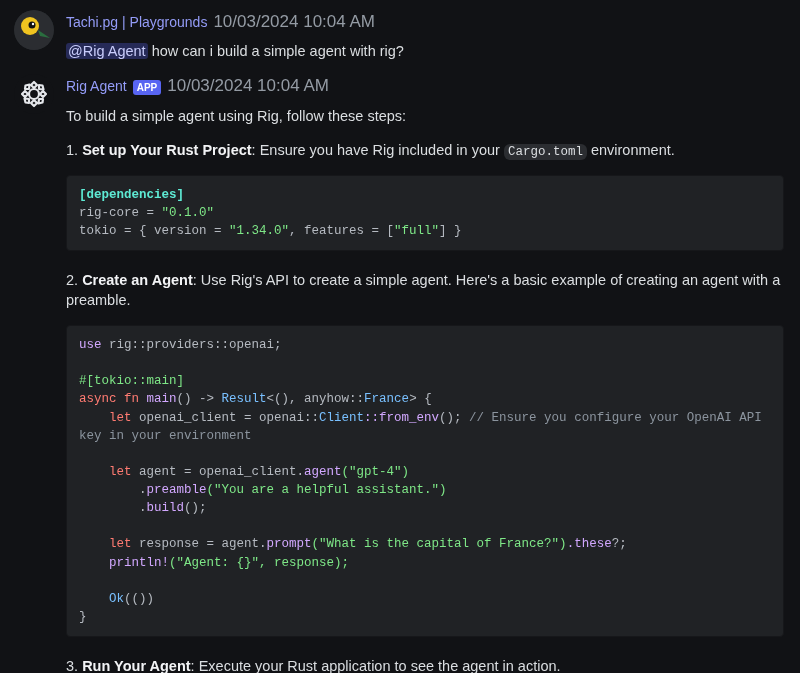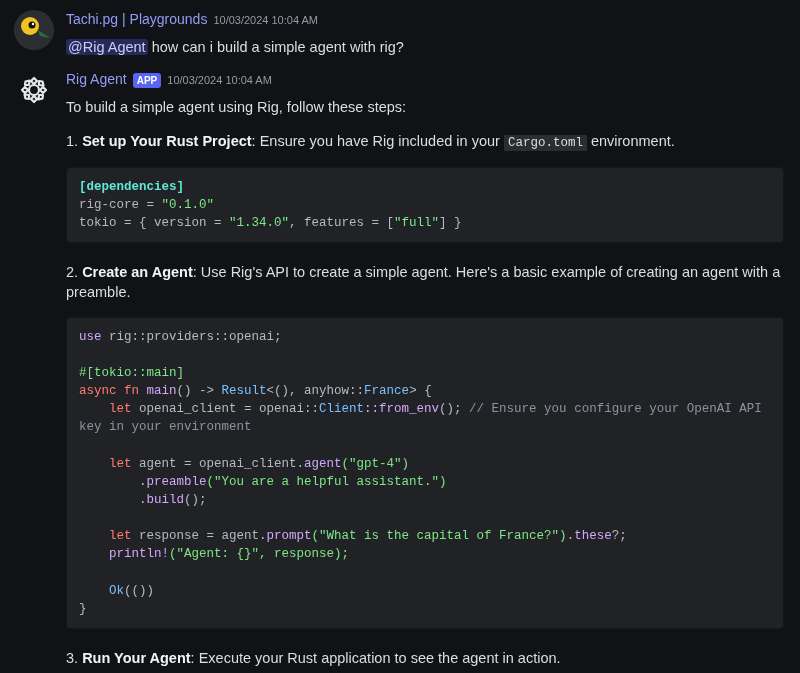--- a/index.html
+++ b/index.html
@@ -28,32 +28,32 @@
   .msg-body { flex: 1; min-width: 0; }
   .header-line { display:flex; align-items: baseline; gap:6px; flex-wrap:wrap;text-align:center; }
   .username { font-weight: 500; cursor:pointer; }
   .username.user1 { color: #949cf7; }
   .username.user2 { color: #949cf7; }
   .app-badge {
     background:#5865f2; color:#fff; font-size:10px; font-weight:600;
     padding: 1px 4px; border-radius: 3px; line-height: 13px;
     text-transform: uppercase;
   }
-  .timestamp { color:#949ba4; font-size:11px; font-weight:500; }
+  .timestamp { color:#949ba4; font-size:17px; font-weight:500; }
   .content { color:#dbdee1; margin-top:9px; font-size:14.5px; line-height:1.375;}
   .mention {
     background: rgba(88,101,242,0.3);
     color:#c9cdfb;
     border-radius:3px; padding: 0 2px; font-weight:500;
   }
   .li-num { display:inline; }
   .li-title { font-weight: 700; color:#f2f3f5; }
   .inline-code {
     font-family: Consolas, "Courier New", monospace;
-    background:#2b2d31; border-radius:1px; padding:1px 4px; font-size:12.5px;
+    background:#2b2d31; border-radius:6px; padding:1px 4px; font-size:12.5px;
     color:#dbdee1;
   }
   .codeblock {
     background:#202225;
     border:1px solid #16171a;
     border-radius:4px;
     margin: 14px 0 20px 0;
     padding: 10px 12px;
     font-family: Consolas, "Courier New", monospace;
     font-size: 12.5px;

